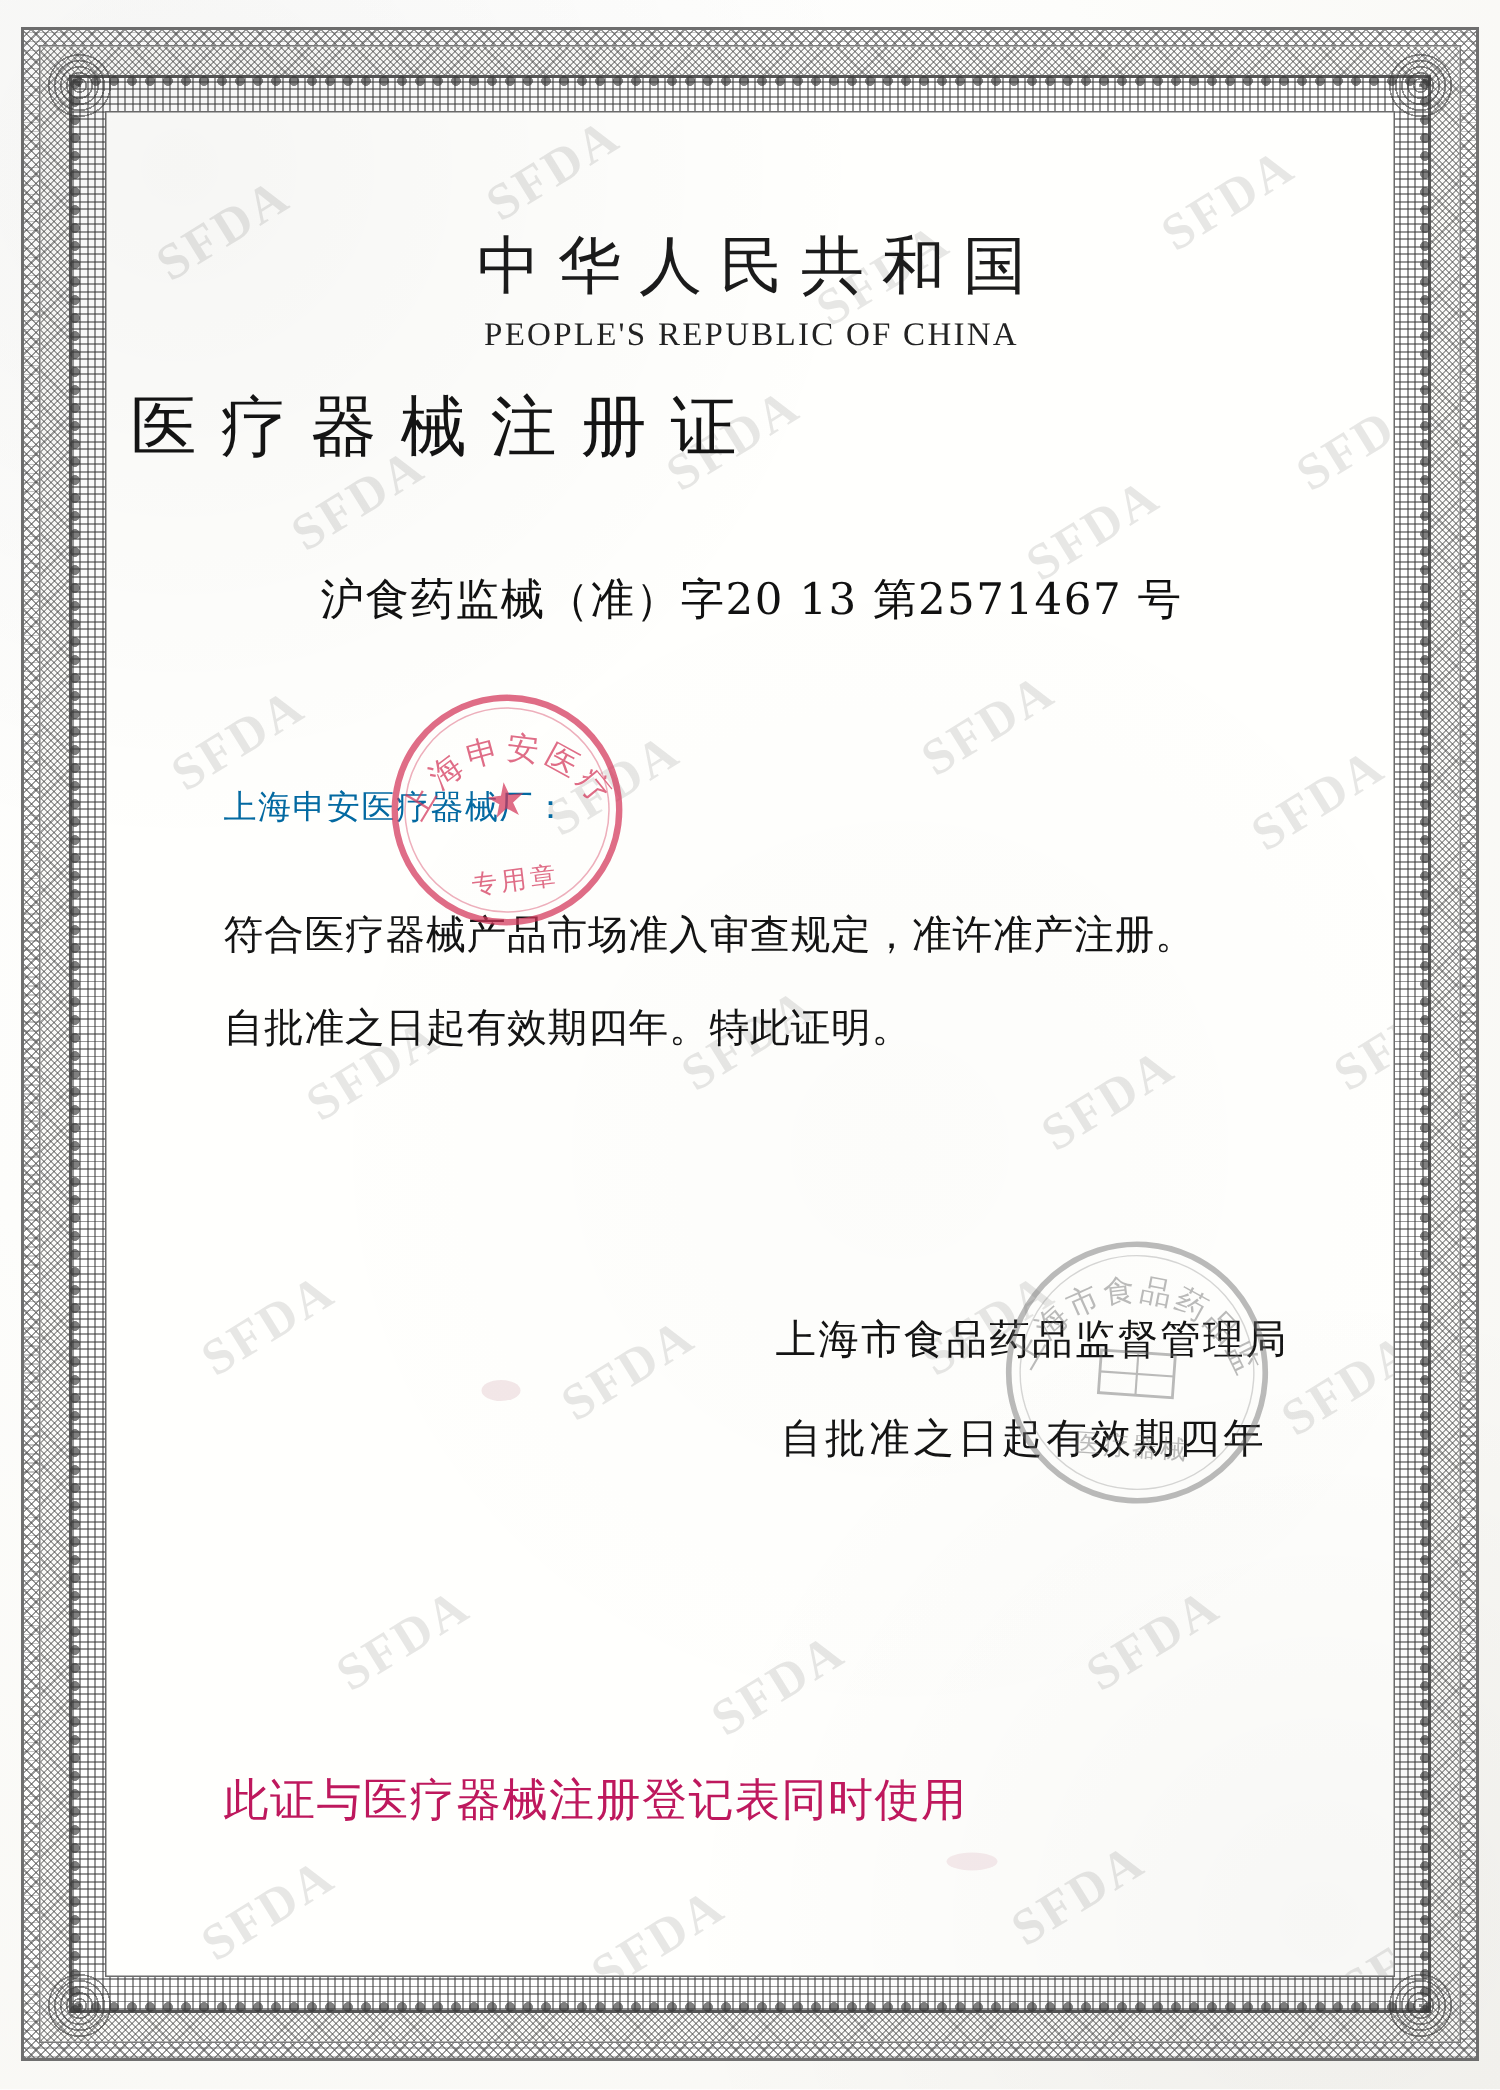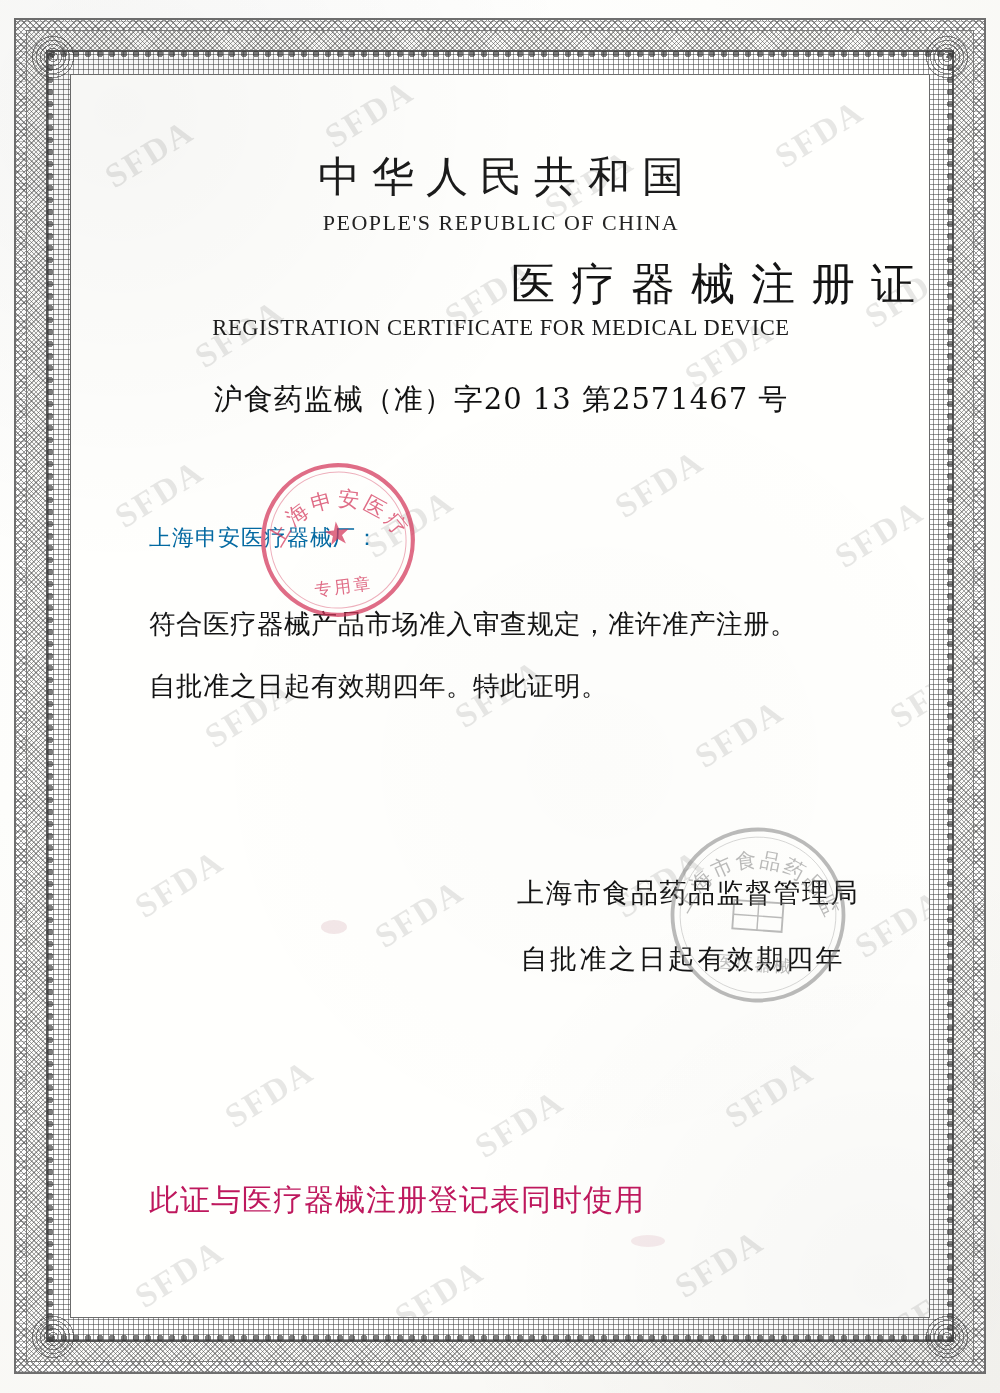--- a/index.html
+++ b/index.html
@@ -159,21 +159,21 @@
     text-align: center;
     font-family: "Liberation Serif", serif;
     font-size: 22px;
     letter-spacing: 1.5px;
     color: #232323;
   }
   .t-cn-title {
     position: absolute;
     left: 0; right: 0;
     top: 180px;
-    text-align: right;
+    text-align: left;
     font-family: Liberation Serif, serif;
     font-size: 44px;
     letter-spacing: 16px;
     color: #141414;
     text-indent: 16px;
   }
   .t-en-title {
     position: absolute;
     left: 0; right: 0;
     top: 240px;
@@ -329,21 +329,20 @@
       <div class="wm" style="left:320px; top:1200px;">SFDA</div>
       <div class="wm" style="left:600px; top:1170px;">SFDA</div>
       <div class="wm" style="left:820px; top:1210px;">SFDA</div>
     </div>
 
     <div class="content">
 
       <div class="t-cn-country">中华人民共和国</div>
       <div class="t-en-country">PEOPLE'S REPUBLIC OF CHINA</div>
       <div class="t-cn-title">医疗器械注册证</div>
-      <div class="t-en-title">REGISTRATION CERTIFICATE FOR MEDICAL DEVICE</div>
       <div class="t-number">沪食药监械（准）字20 13 第2571467 号</div>
 
       <div class="t-addressee">上海申安医疗器械厂：</div>
 
       <div class="body-lines">
         <div class="body-line">符合医疗器械产品市场准入审查规定，准许准产注册。</div>
         <div class="body-line">自批准之日起有效期四年。特此证明。</div>
       </div>
 
       <div class="t-issuer">上海市食品药品监督管理局</div>

